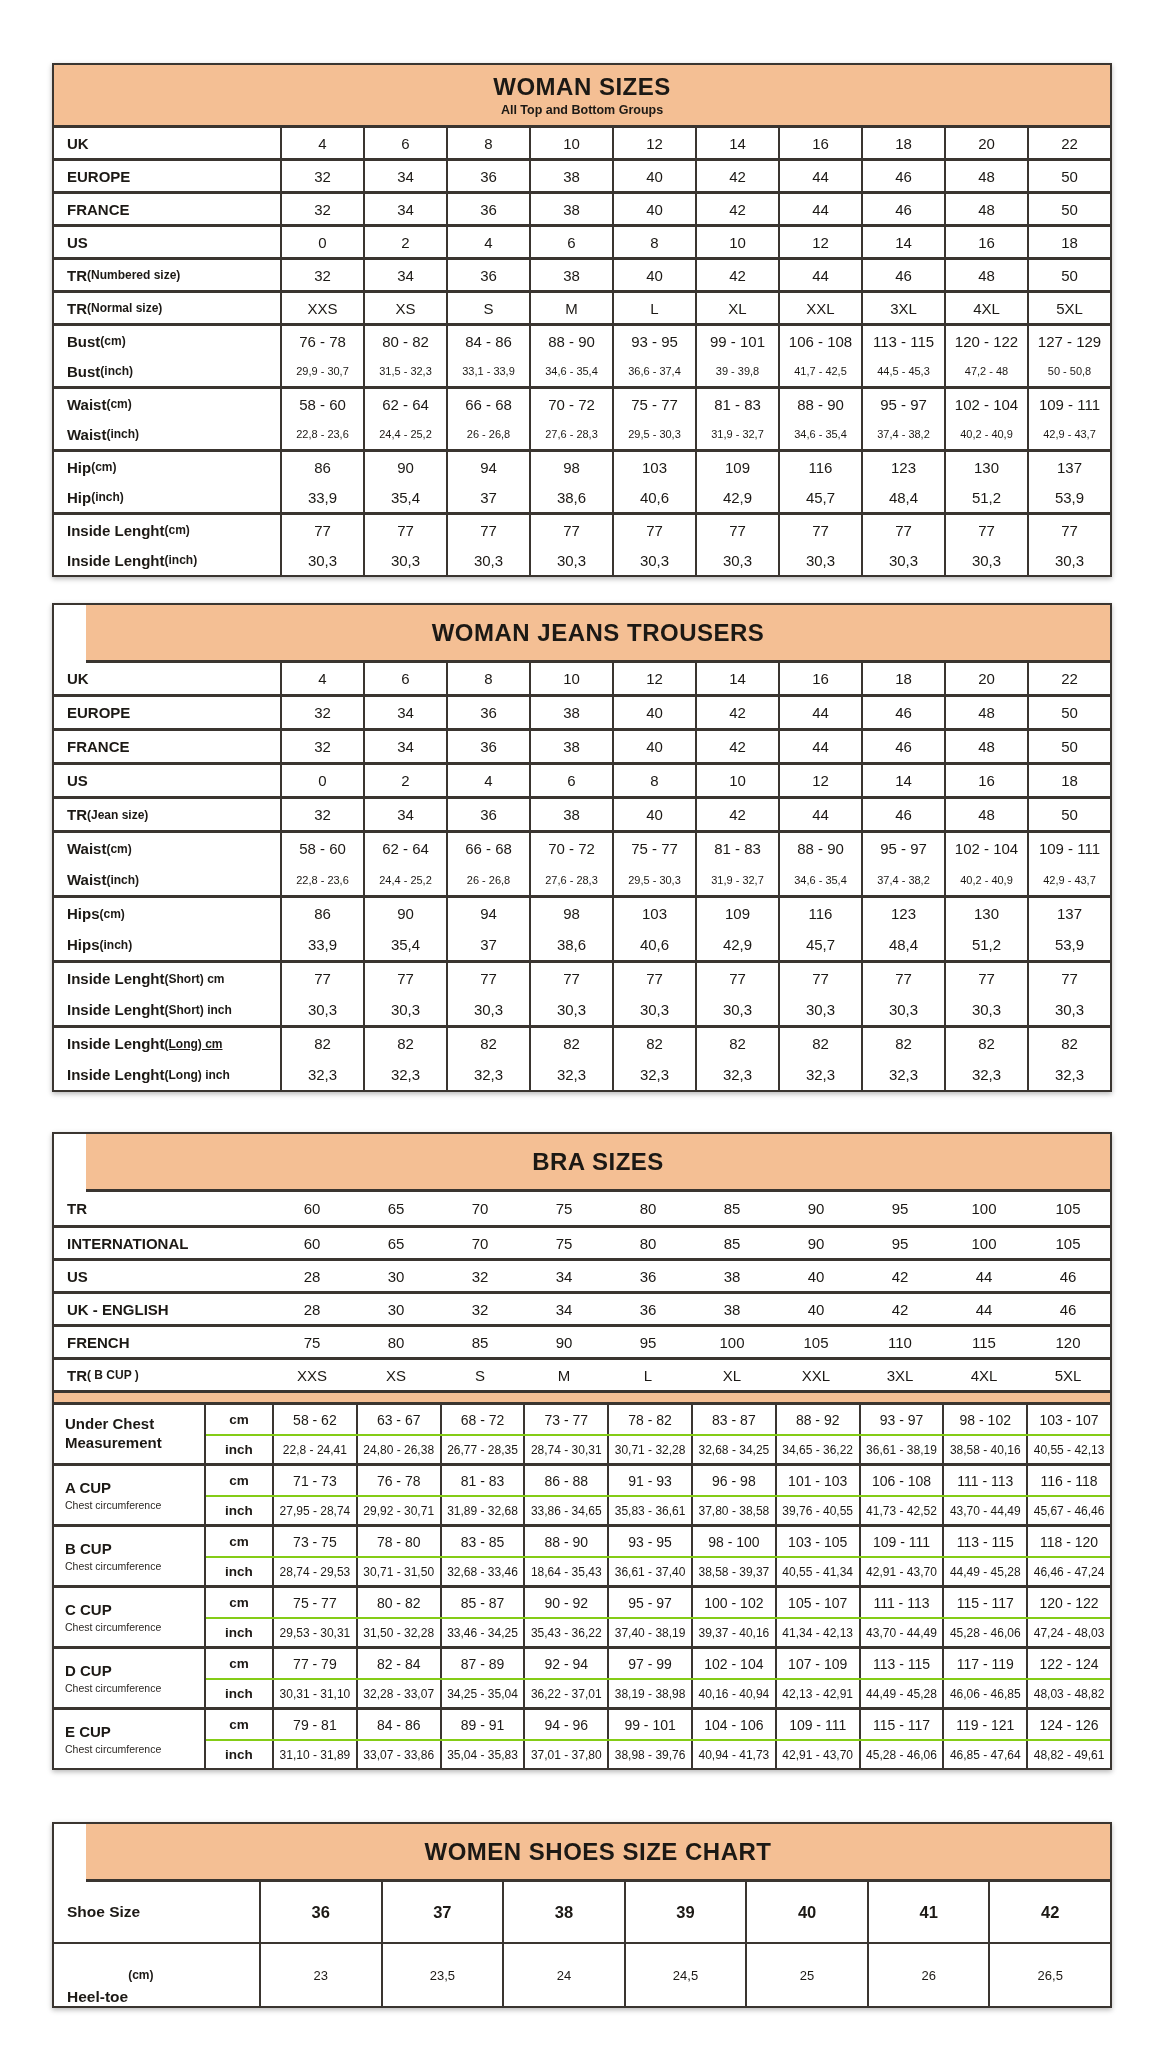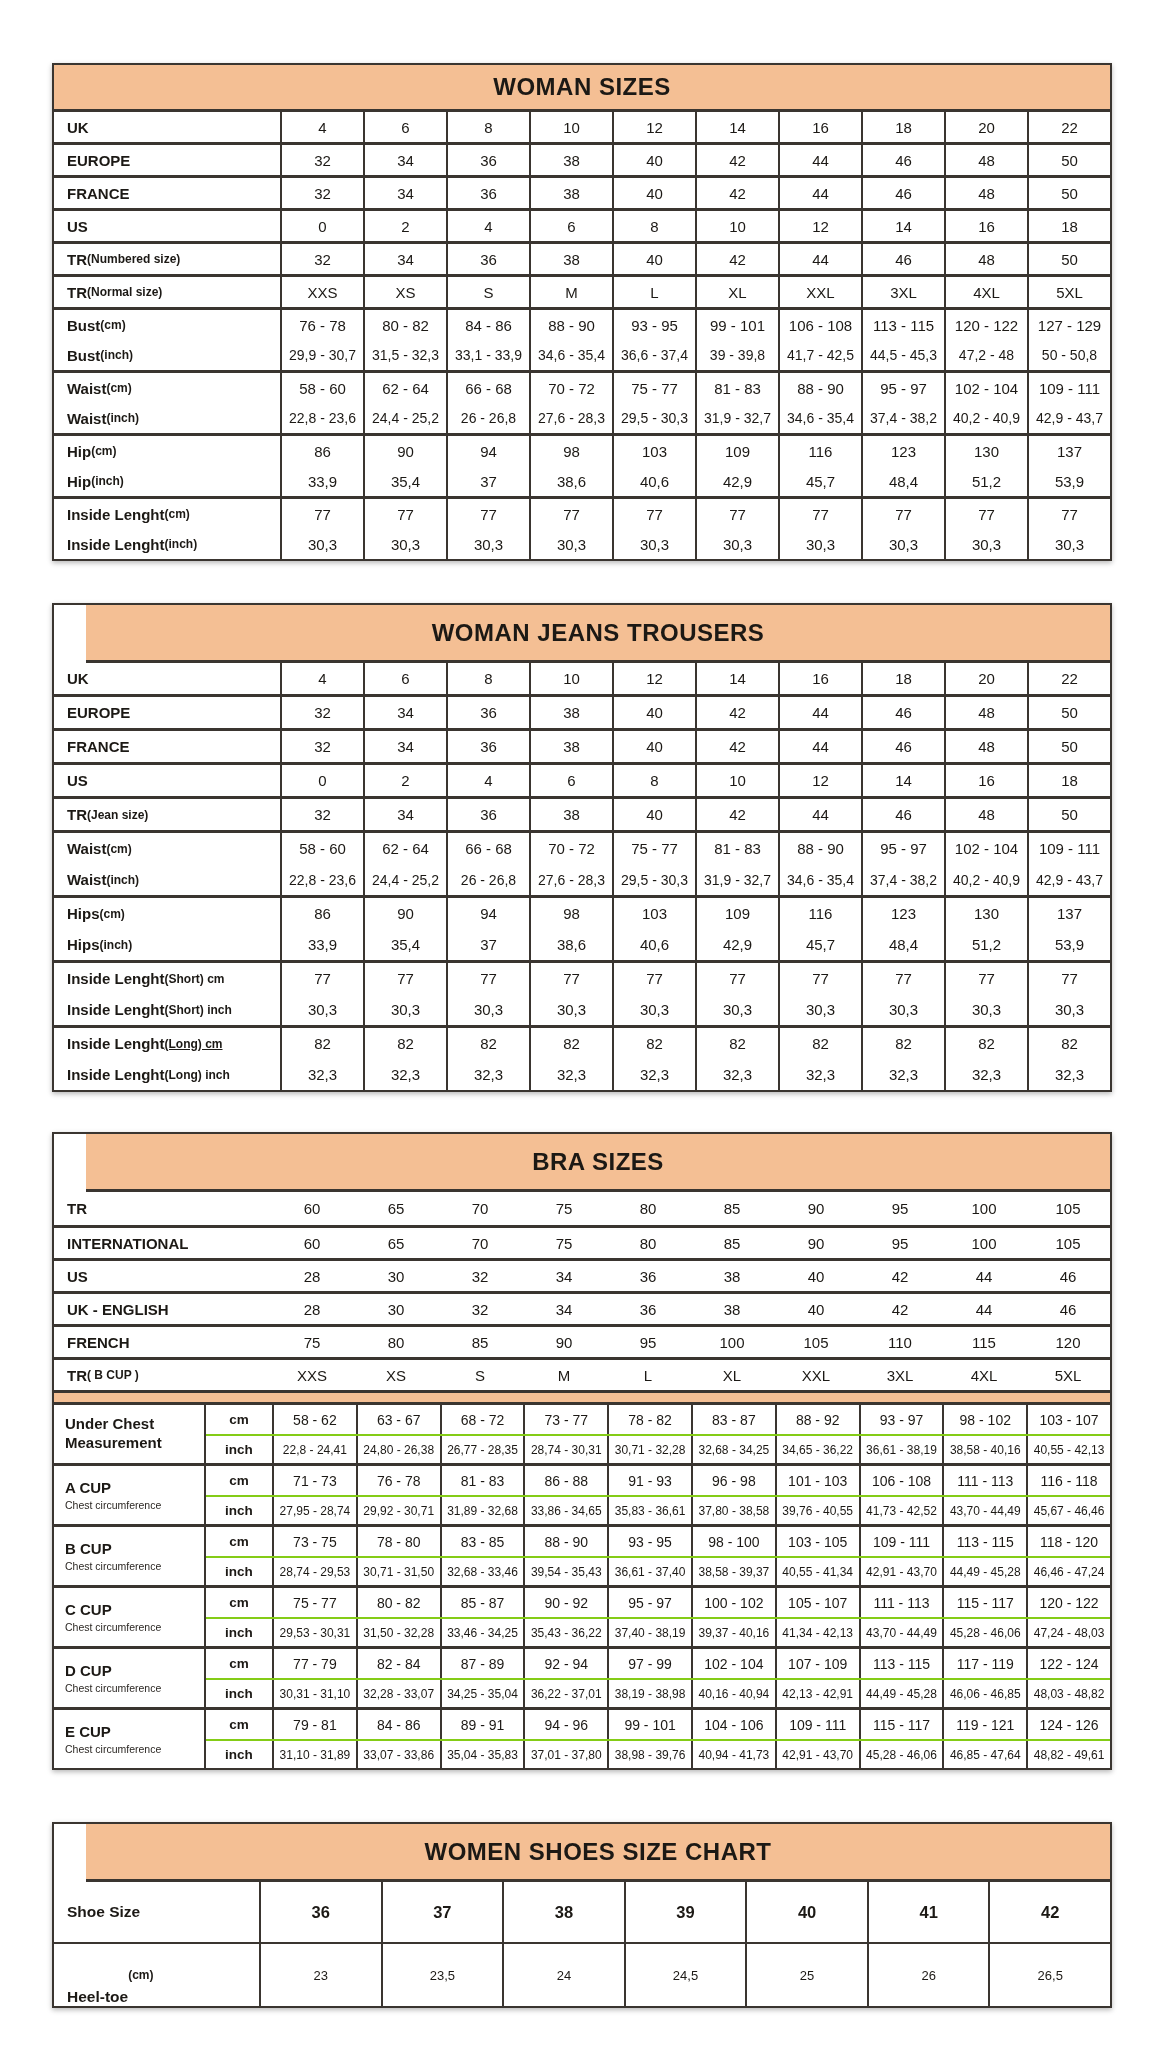--- a/index.html
+++ b/index.html
@@ -21,21 +21,21 @@
   .band.single { padding: 14px 0 13px; margin-left: 32px; }
   .band-title { font-size: 24px; font-weight: bold; letter-spacing: .5px; }
   .band-sub { font-size: 12.5px; font-weight: bold; margin-top: 2px; }
 
   
   .group + .group { border-top: 3px solid #3a3530; }
   .row { display: flex; align-items: stretch; min-height: 30px; }
   #t-jeans .row { min-height: 31px; }
   .cell.label { width: 226px; padding-left: 13px; display: flex; align-items: center; font-weight: bold; font-size: 15px; white-space: nowrap; }
   .cell.v { flex: 1; border-left: 2px solid #3a3530; display: flex; align-items: center; justify-content: center; font-size: 15px; }
-  .cell.v.sm { font-size: 14px; }
+  .cell.v.sm { font-size: 11px; }
   .lmain { font-weight: bold; }
   .lparen { font-size: 12px; font-weight: bold; }
 
   
   .arow { display: flex; align-items: stretch; min-height: 33px; }
   .arow + .arow { border-top: 3px solid #3a3530; }
   .alabel { width: 216px; padding-left: 13px; font-weight: bold; font-size: 15px; display: flex; align-items: center; white-space: nowrap; }
   .av { flex: 1; display: flex; align-items: center; justify-content: center; font-size: 15px; }
 
   .sepband { height: 15px; background: #f4bf94; border-top: 3px solid #3a3530; border-bottom: 3px solid #3a3530; }
@@ -60,20 +60,21 @@
   .slabel { width: 205px; padding-left: 13px; display: flex; align-items: center; font-weight: bold; font-size: 15.5px; white-space: nowrap; }
   .sv { flex: 1; border-left: 2px solid #3a3530; display: flex; align-items: center; justify-content: center; font-size: 13px; }
   .shoe-main .sv { font-weight: bold; font-size: 16.5px; }
 </style>
 </head>
 <body>
 
 <section class="tbl" id="t-sizes">
   <header class="band">
     <div class="band-title">WOMAN SIZES</div>
+    <div class="band-sub">All Top and Bottom Groups</div>
   </header>
   <div class="body" id="sizes-body">
       <div class="group">
         <div class="row">
           <div class="cell label">UK</div>
           <div class="cell v">4</div>
           <div class="cell v">6</div>
           <div class="cell v">8</div>
           <div class="cell v">10</div>
           <div class="cell v">12</div>
@@ -699,21 +700,21 @@
             <div class="cv">103 - 105</div>
             <div class="cv">109 - 111</div>
             <div class="cv">113 - 115</div>
             <div class="cv">118 - 120</div>
           </div>
           <div class="crow">
             <div class="unit">inch</div>
             <div class="cv sm">28,74 - 29,53</div>
             <div class="cv sm">30,71 - 31,50</div>
             <div class="cv sm">32,68 - 33,46</div>
-            <div class="cv sm">39,54 - 35,43</div>
+            <div class="cv sm">18,64 - 35,43</div>
             <div class="cv sm">36,61 - 37,40</div>
             <div class="cv sm">38,58 - 39,37</div>
             <div class="cv sm">40,55 - 41,34</div>
             <div class="cv sm">42,91 - 43,70</div>
             <div class="cv sm">44,49 - 45,28</div>
             <div class="cv sm">46,46 - 47,24</div>
           </div>
         </div>
       </div>
       <div class="cgroup">

